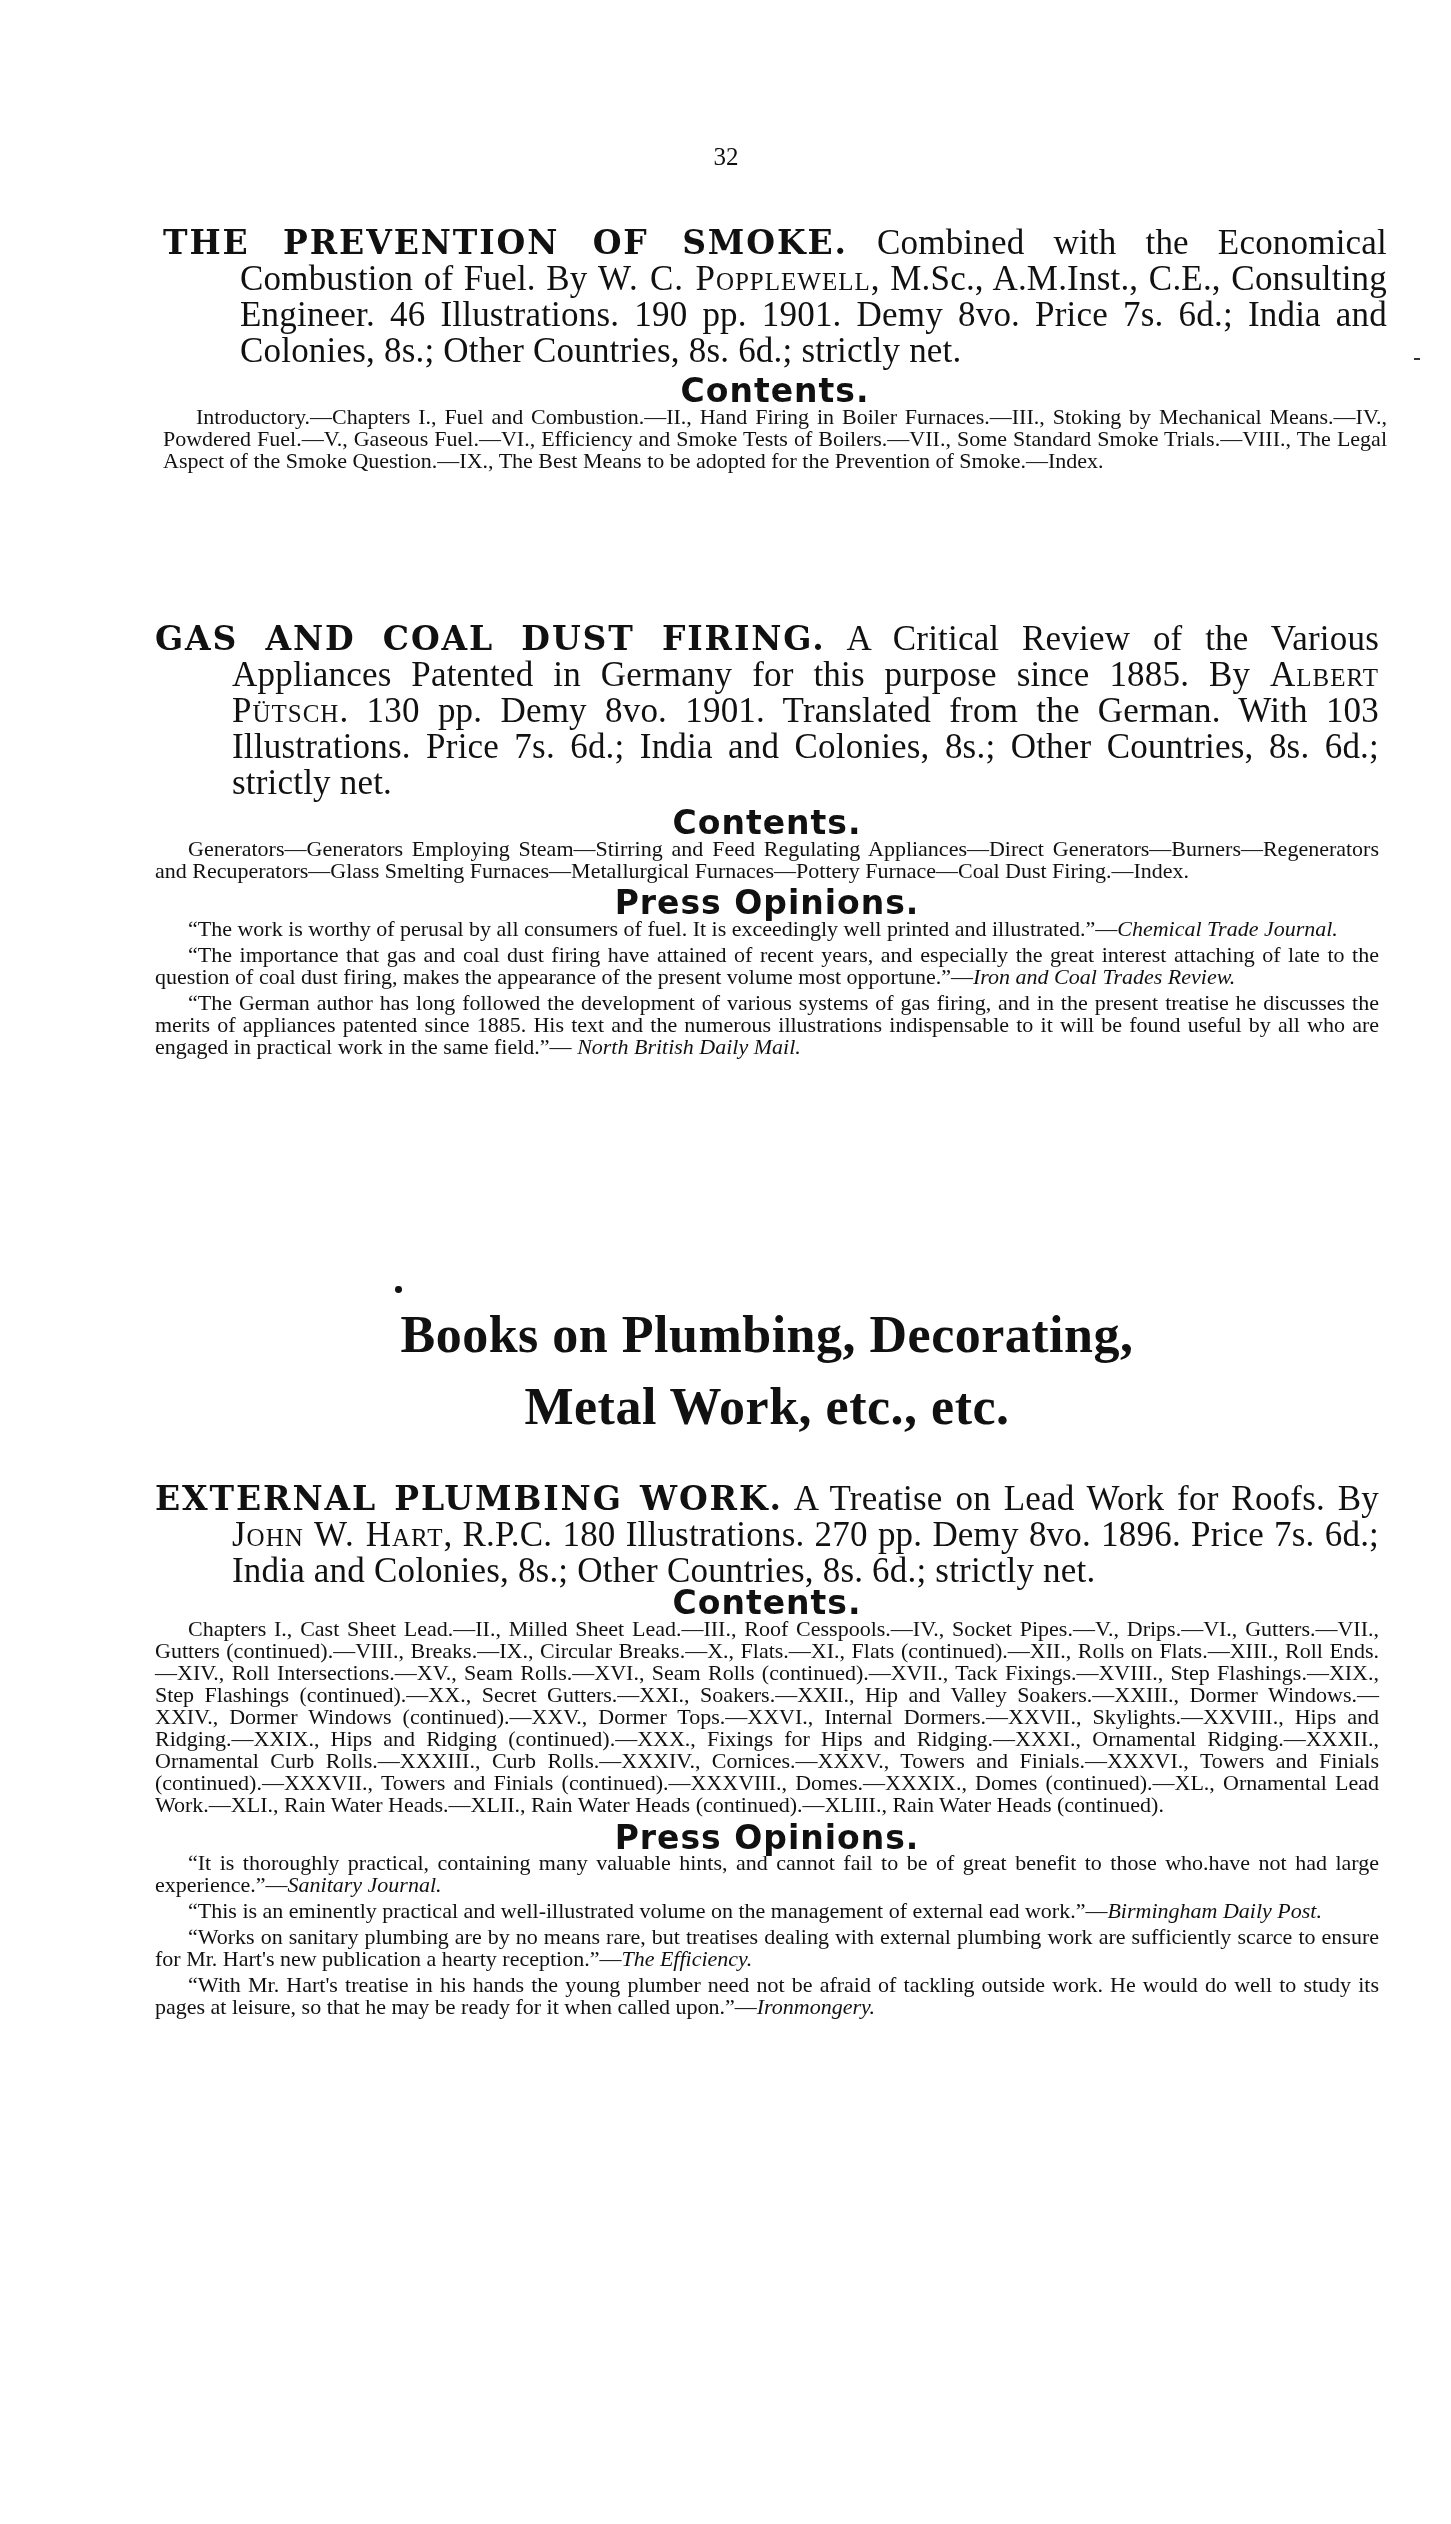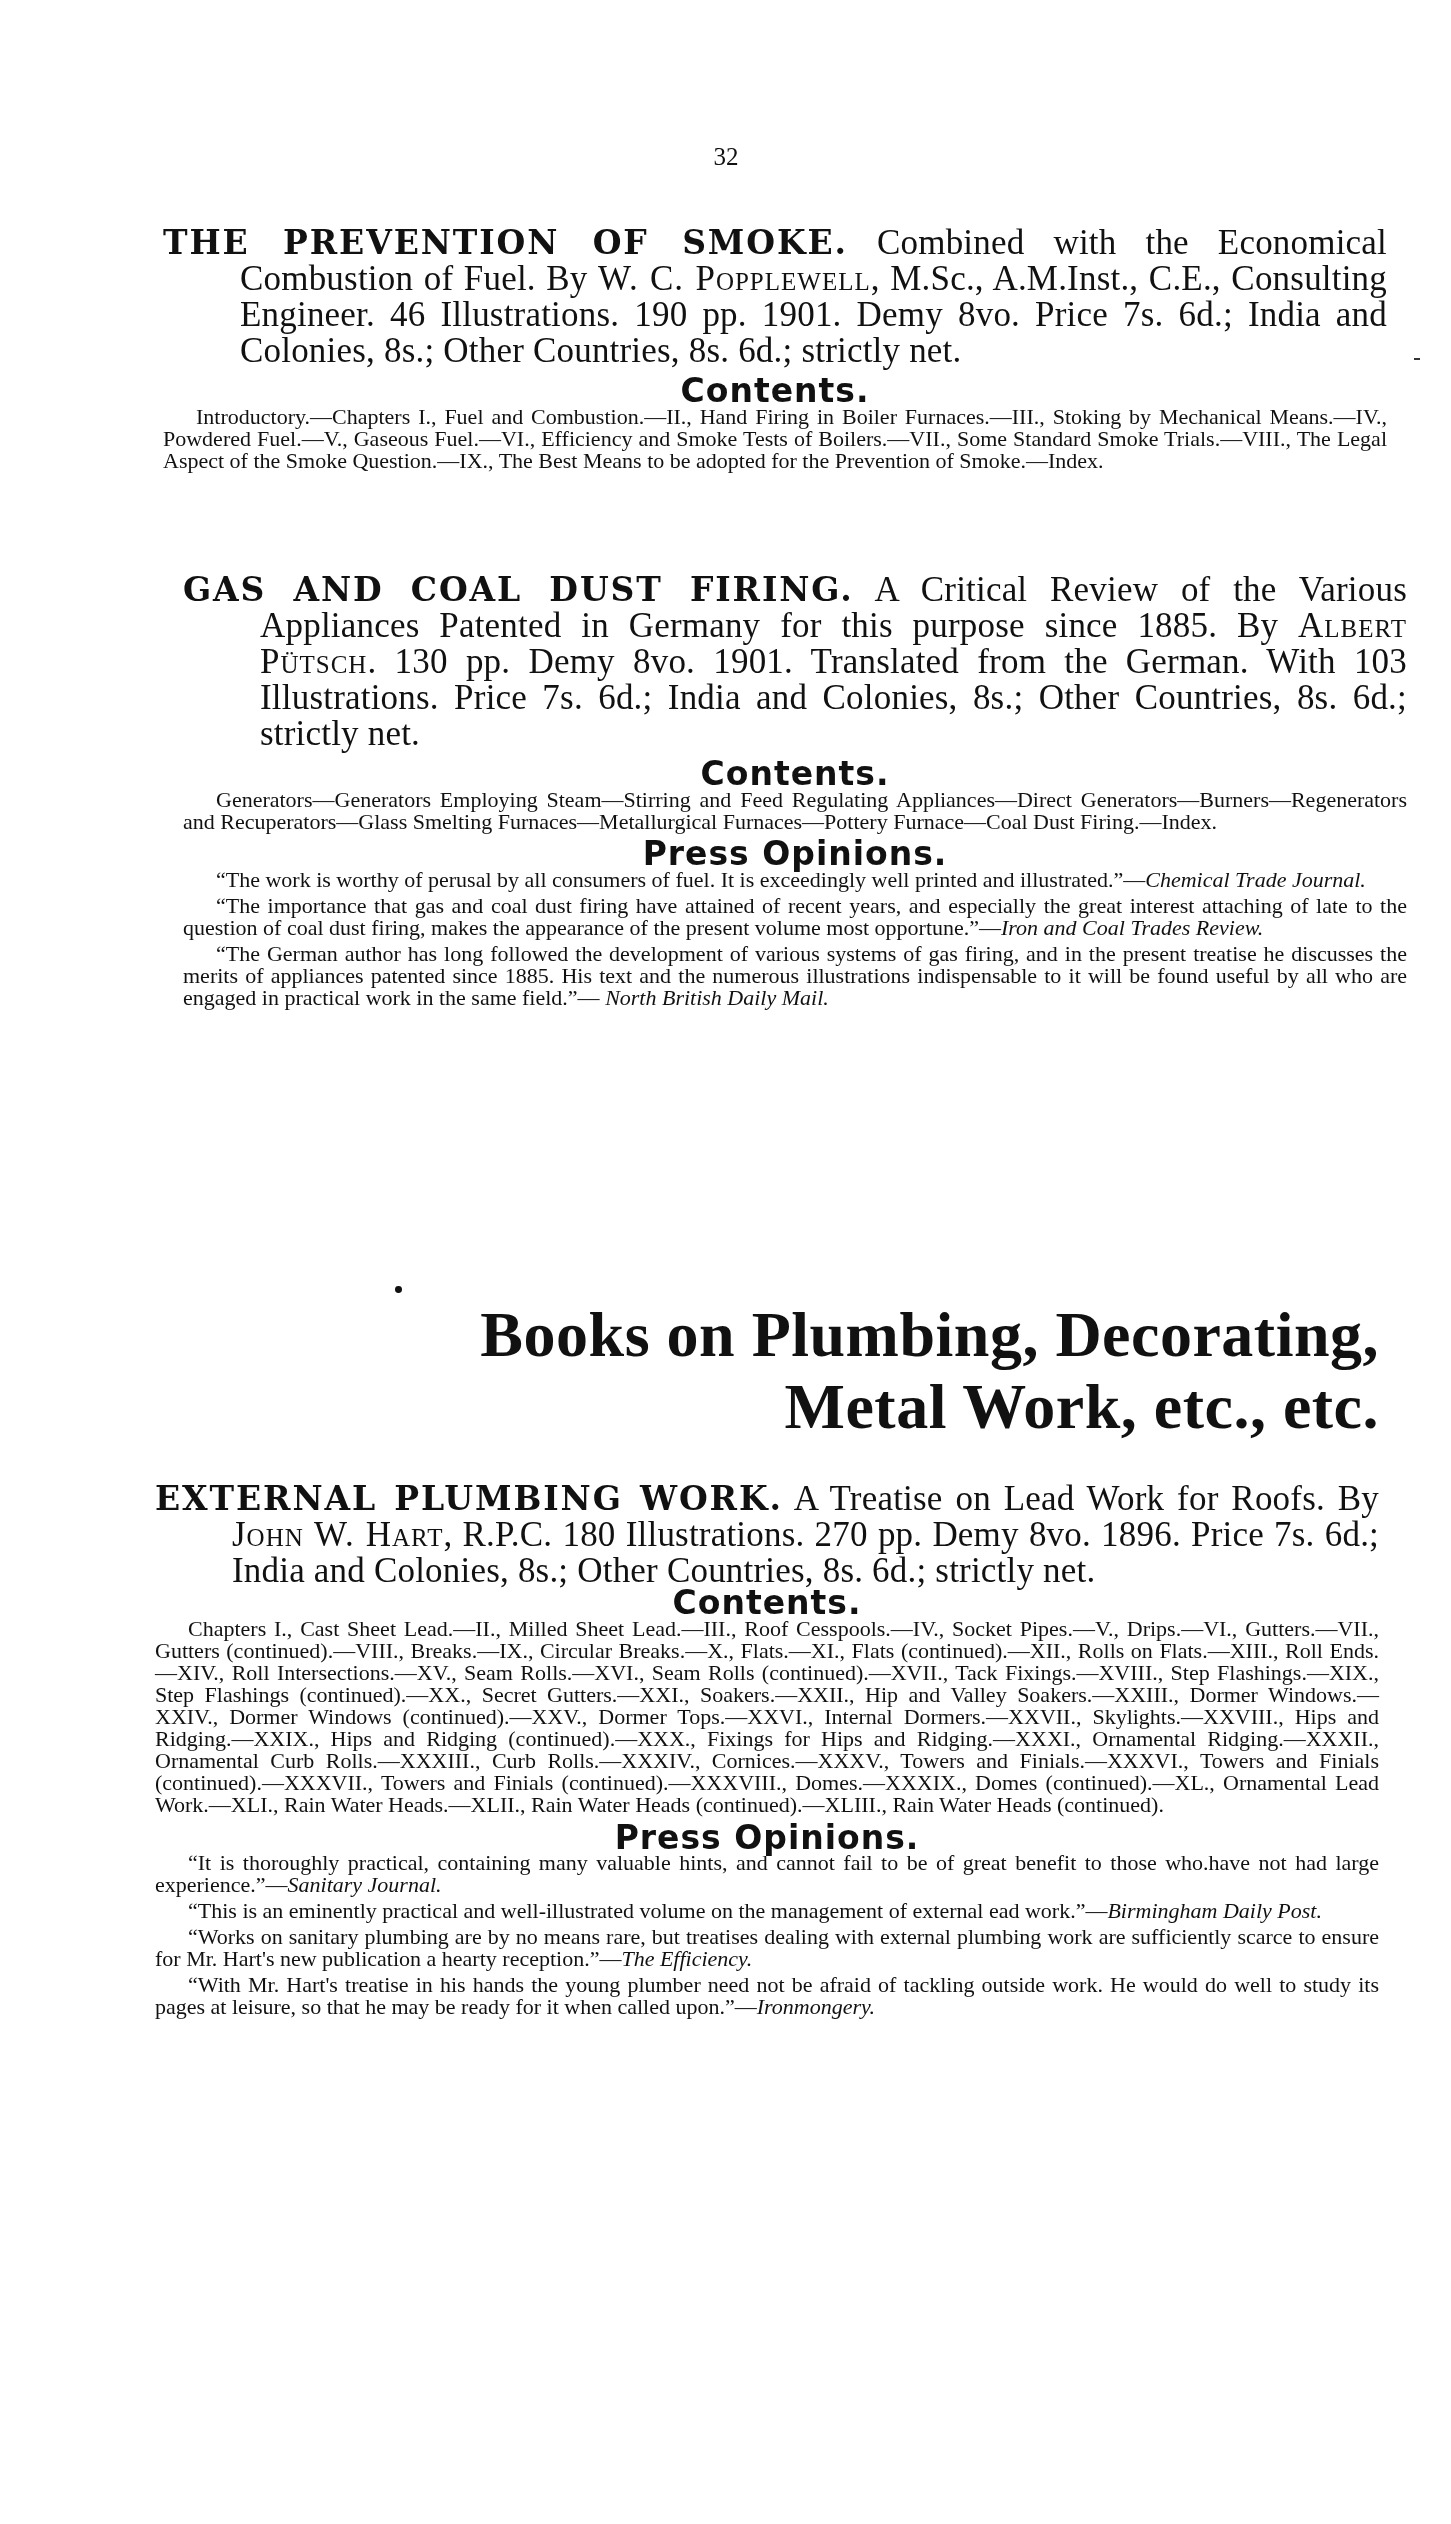--- a/index.html
+++ b/index.html
@@ -12,42 +12,42 @@
                   letter-spacing: 0.2px; }
     .entry-title { font-family: "DejaVu Serif", serif; font-weight: bold; letter-spacing: 1.9px;
                    font-size: 33px; }
     .hang { padding-left: 77px; text-indent: -77px; }
     .sc { font-variant: small-caps; letter-spacing: 1px; }
     .section-label { text-align: center; font-family: "DejaVu Sans", sans-serif; font-weight: bold;
                      font-size: 33px; line-height: 27px; margin: 7.7px 0 1.9px 0; letter-spacing: 1px; }
     .small-para { font-size: 22px; line-height: 22px; text-align: justify; text-indent: 33px; margin: 0; }
     .source { font-style: italic; }
     .opinions p { margin: 0 0 3.9px 0; }
-    .big-heading { text-align: right; font-weight: bold; font-size: 64px; line-height: 72px;
+    .big-heading { text-align: center; font-weight: bold; font-size: 52px; line-height: 72px;
                    margin: 0; letter-spacing: 0.5px; }
     .dot { position: absolute; width: 6.8px; height: 6.8px; background: #111; border-radius: 50%; }
     .margin-mark { position: absolute; width: 5.8px; height: 1.9px; background: #333; }
     p { margin: 0; }
   </style>
 </head>
 <body>
 
 <div class="page-number">32</div>
 
 <div class="page">
 
   <section style="position:absolute; top:225px; left:8px; width:1224px;">
     <p class="entry-head hang">
       <span class="entry-title">THE PREVENTION OF SMOKE.</span><span> Combined with the Economical Combustion of Fuel. By </span><span class="sc">W. C. Popplewell</span><span>, M.Sc., A.M.Inst., C.E., Consulting Engineer. 46 Illustrations. 190 pp. 1901. Demy 8vo. Price 7s. 6d.; India and Colonies, 8s.; Other Countries, 8s. 6d.; strictly net.</span>
     </p>
     <div class="section-label">Contents.</div>
     <p class="small-para">Introductory.—Chapters I., Fuel and Combustion.—II., Hand Firing in Boiler Furnaces.—III., Stoking by Mechanical Means.—IV., Powdered Fuel.—V., Gaseous Fuel.—VI., Efficiency and Smoke Tests of Boilers.—VII., Some Standard Smoke Trials.—VIII., The Legal Aspect of the Smoke Question.—IX., The Best Means to be adopted for the Prevention of Smoke.—Index.</p>
   </section>
 
-  <section style="position:absolute; top:572px; left:0; width:1224px;margin-left:28px;">
+  <section style="position:absolute; top:621px; left:0; width:1224px;">
     <p class="entry-head hang">
       <span class="entry-title">GAS AND COAL DUST FIRING.</span><span> A Critical Review of the Various Appliances Patented in Germany for this purpose since 1885. By </span><span class="sc">Albert Pütsch</span><span>. 130 pp. Demy 8vo. 1901. Translated from the German. With 103 Illustrations. Price 7s. 6d.; India and Colonies, 8s.; Other Countries, 8s. 6d.; strictly net.</span>
     </p>
     <div class="section-label">Contents.</div>
     <p class="small-para">Generators—Generators Employing Steam—Stirring and Feed Regulating Appliances—Direct Generators—Burners—Regenerators and Recuperators—Glass Smelting Furnaces—Metallurgical Furnaces—Pottery Furnace—Coal Dust Firing.—Index.</p>
     <div class="section-label">Press Opinions.</div>
     <div class="opinions">
       <p class="small-para"><span>“The work is worthy of perusal by all consumers of fuel. It is exceedingly well printed and illustrated.”—</span><span class="source">Chemical Trade Journal.</span></p>
       <p class="small-para"><span>“The importance that gas and coal dust firing have attained of recent years, and especially the great interest attaching of late to the question of coal dust firing, makes the appearance of the present volume most opportune.”—</span><span class="source">Iron and Coal Trades Review.</span></p>
       <p class="small-para"><span>“The German author has long followed the development of various systems of gas firing, and in the present treatise he discusses the merits of appliances patented since 1885. His text and the numerous illustrations indispensable to it will be found useful by all who are engaged in practical work in the same field.”— </span><span class="source">North British Daily Mail.</span></p>

